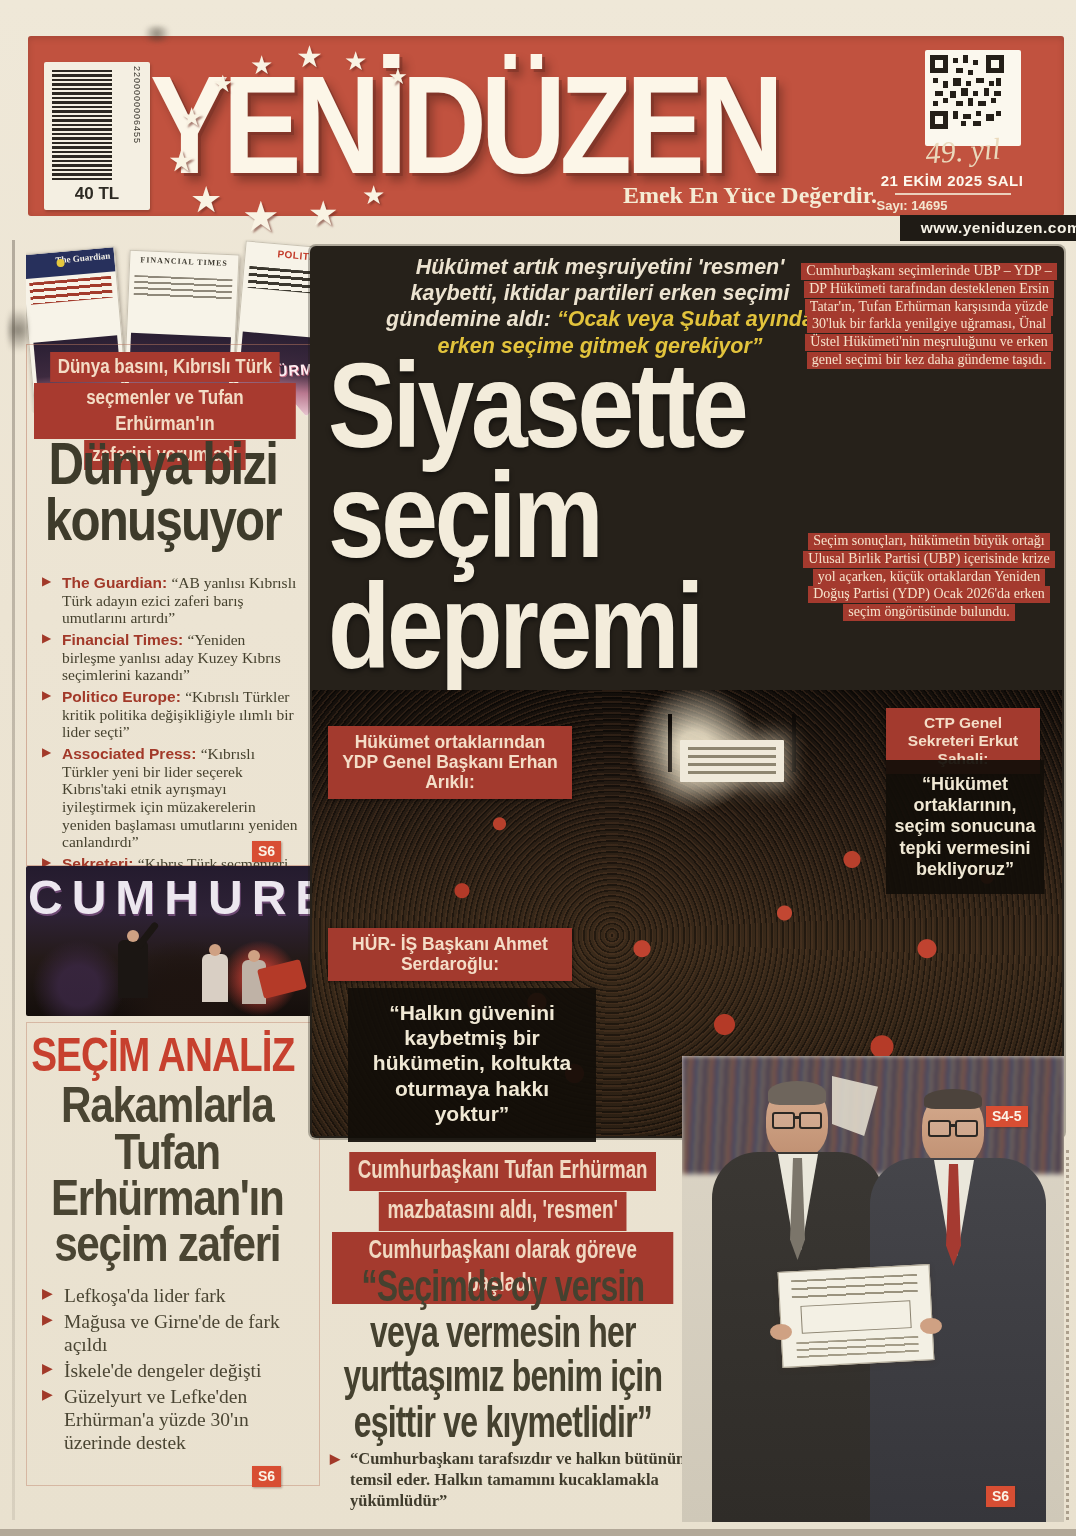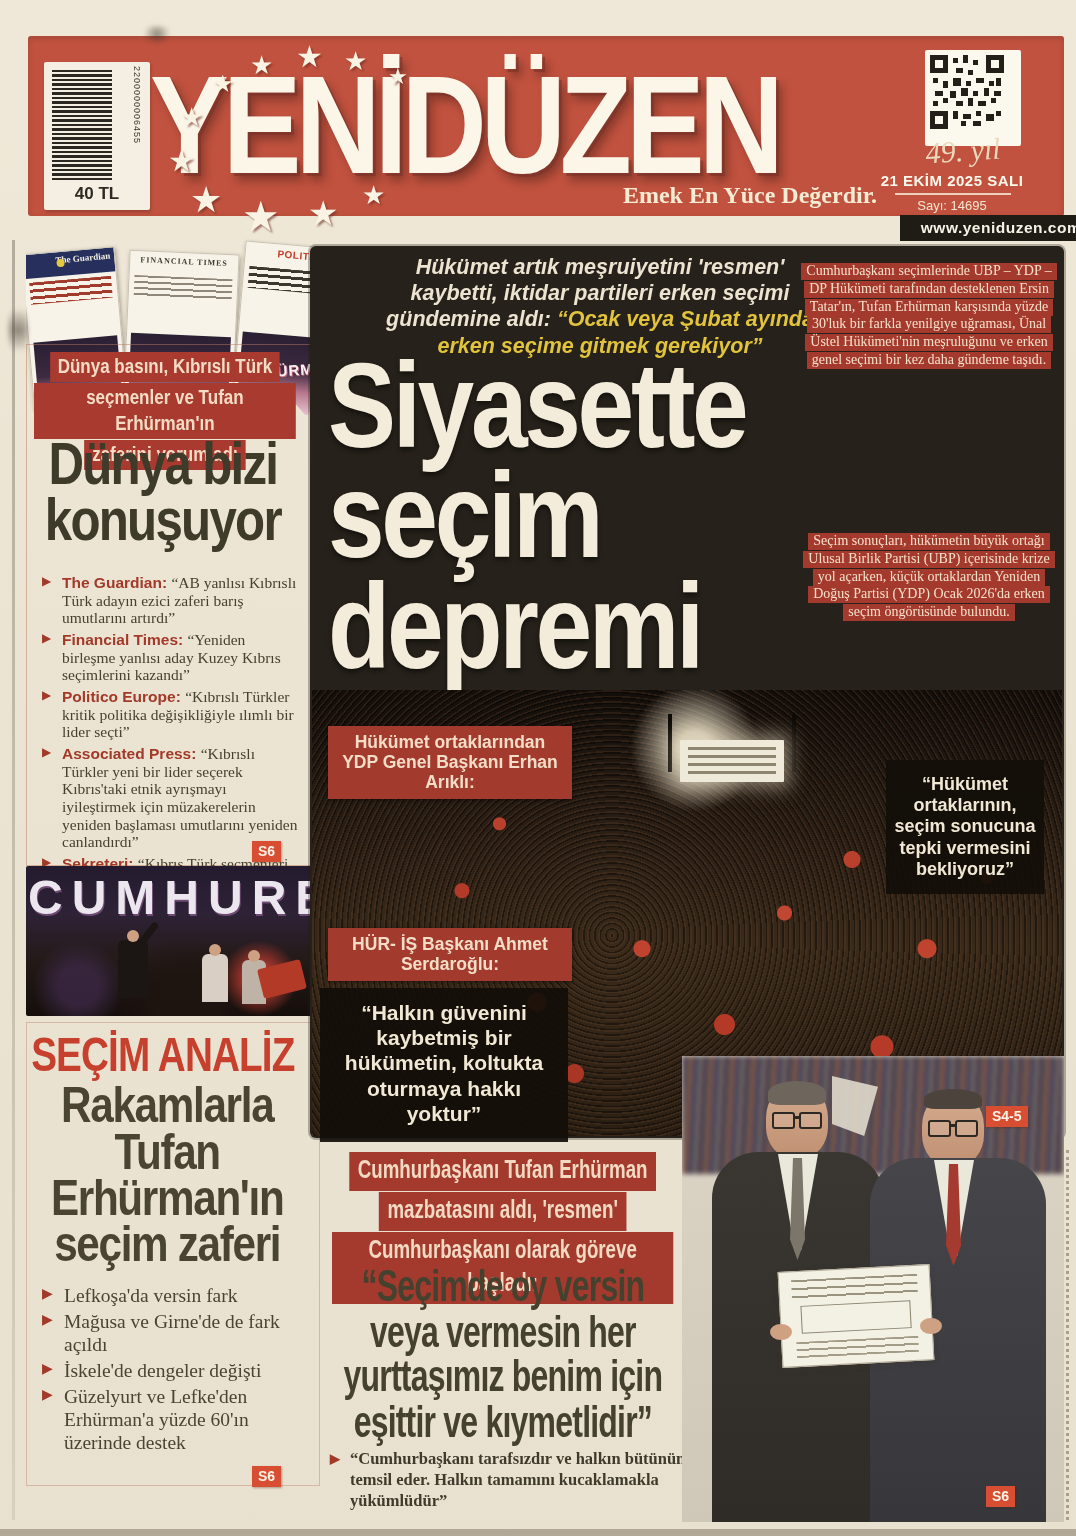--- a/index.html
+++ b/index.html
@@ -22,21 +22,21 @@
         color:#fcf6e8;transform:scaleY(1.18);transform-origin:left top;white-space:nowrap;
         text-shadow:3px 3px 0 rgba(120,50,38,.55),6px 7px 9px rgba(70,30,22,.45);}
   .star{position:absolute;color:#f9f3e3;text-shadow:2px 2px 2px rgba(110,45,35,.6);line-height:1;}
   .tagline{left:590px;top:182px;width:320px;text-align:center;font-family:"Liberation Serif",serif;
            font-weight:700;font-size:24px;color:#f5ecd4;}
   .qr-box{left:925px;top:50px;width:86px;height:86px;background:#fbf8ee;padding:5px;border-radius:2px;}
   .year-badge{left:878px;top:134px;width:170px;text-align:center;font-family:"Liberation Serif",serif;
               font-style:italic;font-size:30px;color:#ead9bc;transform:rotate(-4deg);}
   .mh-date{left:856px;top:172px;width:192px;text-align:center;font-weight:700;font-size:15px;color:#fdf8ec;letter-spacing:.5px;}
   .mh-rule{left:895px;top:193px;width:116px;height:2px;background:#f2e6d2;opacity:.85;}
-  .mh-issue{left:856px;top:197px;width:192px;text-align:center;font-weight:400;font-size:13px;color:#f3e5cf;}
+  .mh-issue{left:816px;top:197px;width:192px;text-align:center;font-weight:700;font-size:13px;color:#f3e5cf;}
   .www-bar{left:900px;top:215px;width:164px;height:26px;background:#1f1b15;color:#f6f2e6;
            font-weight:700;font-size:15.5px;text-align:center;line-height:26px;letter-spacing:.5px;padding-left:19px;}
 
   
   .clips-wrap{left:26px;top:238px;width:292px;height:192px;
      clip-path:polygon(0 2%,100% 0,100% 86%,96% 93%,92% 86%,87% 95%,82% 87%,77% 94%,72% 88%,66% 96%,60% 88%,54% 95%,48% 88%,42% 96%,36% 89%,30% 95%,24% 88%,18% 96%,12% 89%,6% 95%,0 88%);}
   .clip-card{position:absolute;background:#f7f3e8;box-shadow:1px 2px 4px rgba(50,40,30,.4);border:1px solid #c9c2b2;overflow:hidden;}
   .clip-g{left:2px;top:12px;width:92px;height:170px;transform:rotate(-5deg);}
   .clip-ft{left:100px;top:14px;width:108px;height:164px;transform:rotate(2.5deg);}
   .clip-p{left:212px;top:6px;width:88px;height:172px;transform:rotate(5deg);}
@@ -123,21 +123,21 @@
   .stage-lines{position:absolute;left:8px;right:8px;top:7px;bottom:7px;
      background:repeating-linear-gradient(180deg,#8d8570 0 3px,transparent 3px 8px);}
   .truss{position:absolute;width:4px;height:58px;background:#0e0a07;top:24px;}
   .q-head{background:#a33a2e;color:#f4ddc7;font-weight:800;text-align:center;
      padding:6px 8px 7px;font-size:17.5px;line-height:1.15;box-shadow:0 1px 4px rgba(0,0,0,.5);}
   .q-body{background:rgba(18,14,9,.93);color:#f0e8d4;font-weight:800;text-align:center;
      padding:12px 10px 14px;font-size:21px;line-height:1.2;}
   .q1h{left:328px;top:726px;width:228px;}
   .q1b{left:328px;top:783px;width:228px;}
   .q2h{left:328px;top:928px;width:228px;}
-  .q2b{left:320px;top:988px;width:228px;height:128px;}
+  .q2b{left:348px;top:988px;width:228px;height:128px;}
   .rightpara{text-align:center;font-family:"Liberation Serif",serif;font-size:14px;line-height:1.27;}
   .rightpara span{background:#a43a2e;color:#f6e2cb;padding:0 5px 2px;
      -webkit-box-decoration-break:clone;box-decoration-break:clone;}
   .rp1{left:800px;top:262px;width:258px;}
   .rp2{left:800px;top:532px;width:258px;}
   .q3h{left:886px;top:708px;width:146px;font-size:15.5px;padding:6px 4px 7px;}
   .q3b{left:886px;top:760px;width:146px;font-size:18px;line-height:1.18;padding:14px 6px;}
   .ref-s45{left:986px;top:1106px;z-index:6;}
 
   
@@ -347,33 +347,33 @@
   <div class="abs an-kicker">SEÇİM ANALİZ</div>
   <div class="abs an-headline">
     <div>Rakamlarla</div>
     <div>Tufan</div>
     <div>Erhürman'ın</div>
     <div>seçim zaferi</div>
   </div>
   <div class="abs an-list">
     <div class="an-item">
       <span class="tri">▶</span>
-      <span>Lefkoşa'da versin fark</span>
+      <span>Lefkoşa'da lider fark</span>
     </div>
     <div class="an-item">
       <span class="tri">▶</span>
       <span>Mağusa ve Girne'de de fark açıldı</span>
     </div>
     <div class="an-item">
       <span class="tri">▶</span>
       <span>İskele'de dengeler değişti</span>
     </div>
     <div class="an-item">
       <span class="tri">▶</span>
-      <span>Güzelyurt ve Lefke'den Erhürman'a yüzde 60'ın üzerinde destek</span>
+      <span>Güzelyurt ve Lefke'den Erhürman'a yüzde 30'ın üzerinde destek</span>
     </div>
   </div>
   <div class="abs pageref ref2">S6</div>
 
   <div class="abs black-panel"></div>
 
   <div class="abs ms-kicker">
     <div><span class="kw">Hükümet artık meşruiyetini 'resmen'</span><span class="ky"></span></div>
     <div><span class="kw">kaybetti, iktidar partileri erken seçimi</span><span class="ky"></span></div>
     <div><span class="kw">gündemine aldı: </span><span class="ky">“Ocak veya Şubat ayında</span></div>
@@ -393,20 +393,21 @@
       <div class="stage-lines"></div>
     </div>
   </div>
 
   <div class="abs rightpara rp1"><span>Cumhurbaşkanı seçimlerinde UBP – YDP – DP Hükümeti tarafından desteklenen Ersin Tatar'ın, Tufan Erhürman karşısında yüzde 30'luk bir farkla yenilgiye uğraması, Ünal Üstel Hükümeti'nin meşruluğunu ve erken genel seçimi bir kez daha gündeme taşıdı.</span></div>
   <div class="abs rightpara rp2"><span>Seçim sonuçları, hükümetin büyük ortağı Ulusal Birlik Partisi (UBP) içerisinde krize yol açarken, küçük ortaklardan Yeniden Doğuş Partisi (YDP) Ocak 2026'da erken seçim öngörüsünde bulundu.</span></div>
 
   <div class="abs q-head q1h">Hükümet ortaklarından YDP Genel Başkanı Erhan Arıklı:</div>
   <div class="abs q-head q2h">HÜR- İŞ Başkanı Ahmet Serdaroğlu:</div>
   <div class="abs q-body q2b">“Halkın güvenini kaybetmiş bir hükümetin, koltukta oturmaya hakkı yoktur”</div>
+  <div class="abs q-head q3h">CTP Genel Sekreteri Erkut Şahali:</div>
   <div class="abs q-body q3b">“Hükümet ortaklarının, seçim sonucuna tepki vermesini bekliyoruz”</div>
 
   <div class="abs inv-kicker">
     <span>Cumhurbaşkanı Tufan Erhürman</span><br>
     <span>mazbatasını aldı, 'resmen'</span><br>
     <span>Cumhurbaşkanı olarak göreve başladı:</span>
   </div>
 
   <div class="abs inv-headline">
     <div>“Seçimde oy versin</div>

